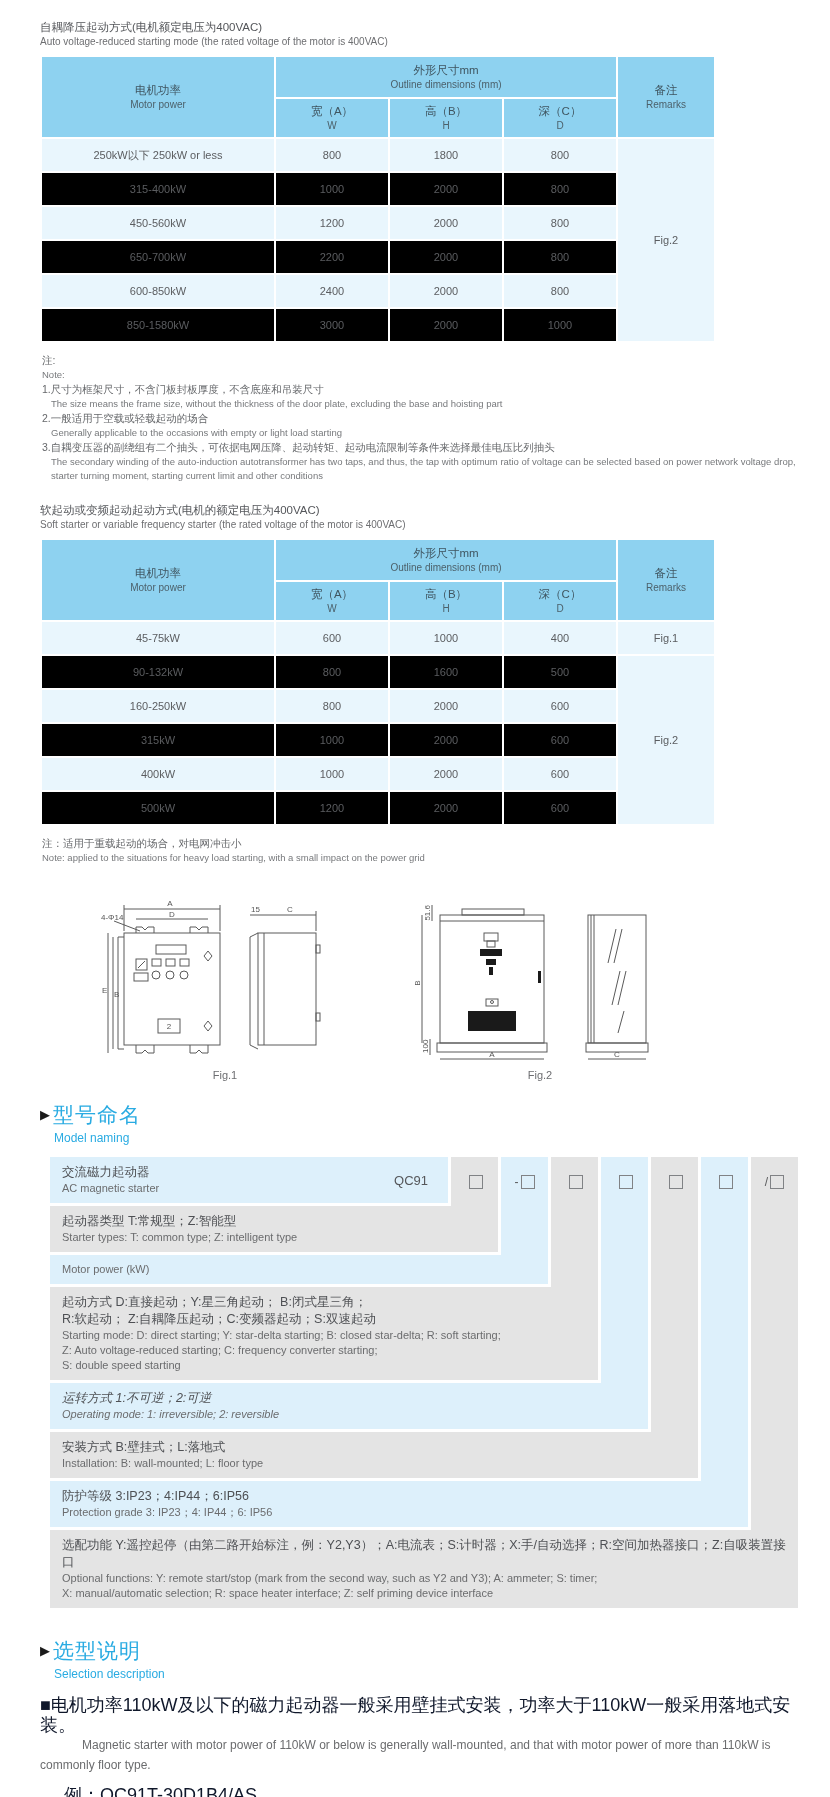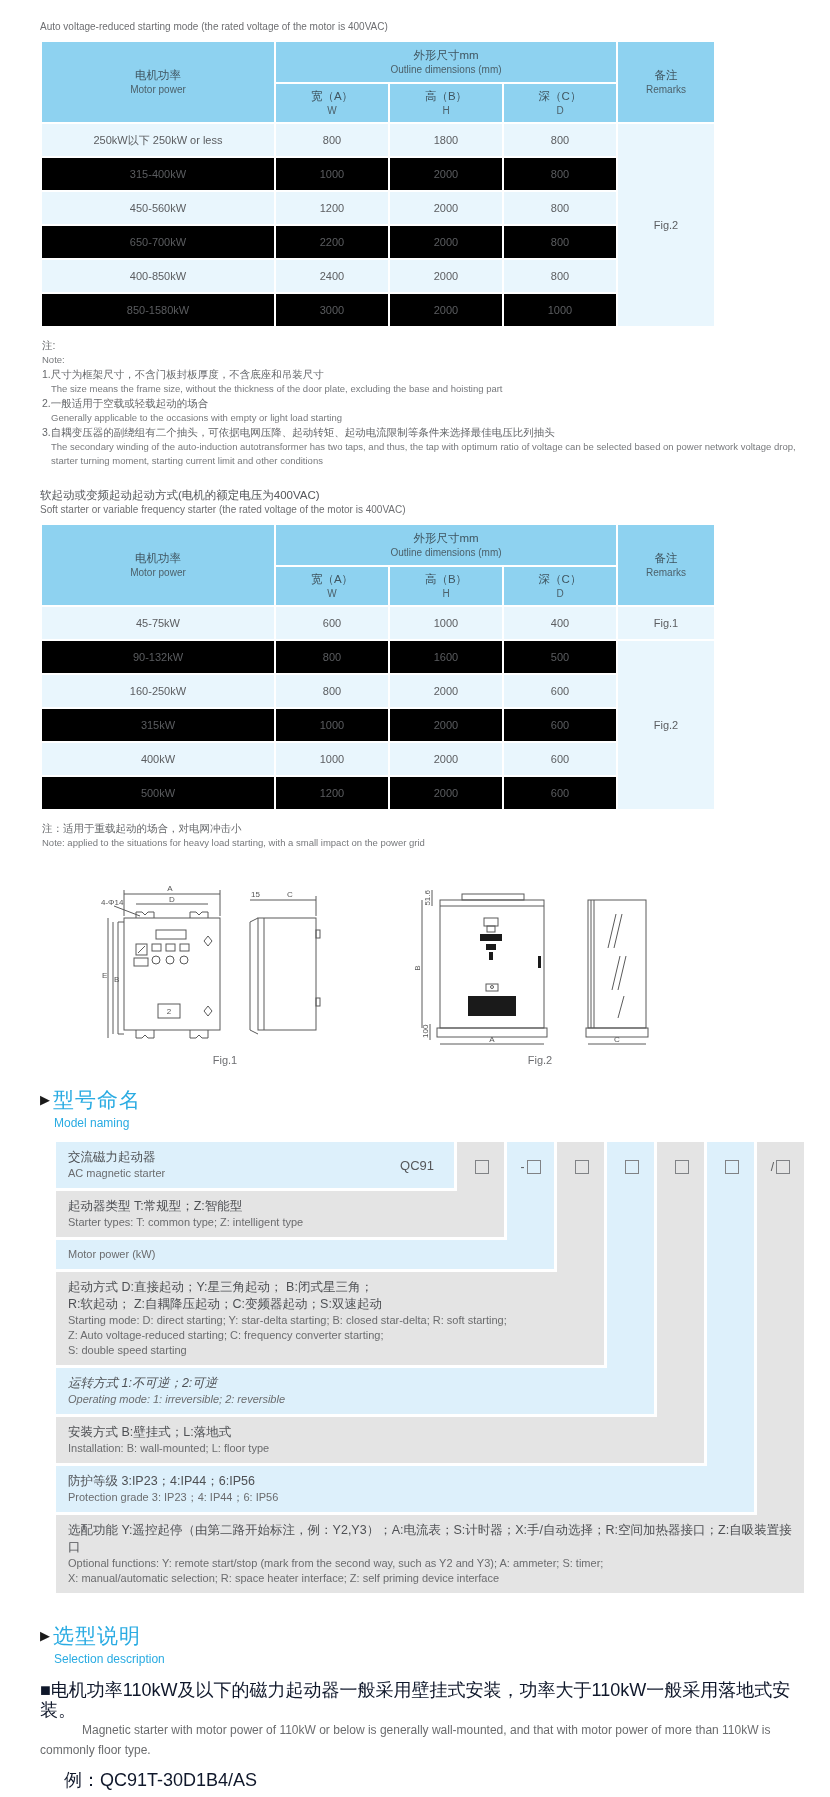--- a/index.html
+++ b/index.html
@@ -44,21 +44,21 @@
   .dimtxt{font-size:8px;fill:#555;font-family:"Liberation Sans",sans-serif;}
 
   
   .bluehead{margin-top:20px;}
   .bluehead .mark{color:#1a1a1a;font-size:13px;vertical-align:3px;margin-right:3px;}
   .bluehead .cn{font-size:21px;color:#29abe2;letter-spacing:1px;}
   .bluehead .en{font-size:12px;color:#29abe2;margin:2px 0 0 14px;}
 
   
   .stair{
-    margin-top:12px;margin-left:16px;
+    margin-top:12px;margin-left:10px;
     display:grid;grid-template-columns:398px repeat(7,50px);
     width:592px;
   }
   .stair .cellc{box-sizing:border-box;}
   .lblcell{border-bottom:3px solid #fff;padding:7px 10px 7px 12px;}
   .lbl-cn{font-size:12.5px;color:#4e5054;line-height:17px;white-space:pre-line;}
   .lbl-en{font-size:11px;color:#6b6c6e;line-height:15px;white-space:pre-line;}
   .bg-blue{background:#ddf0fb;} .bg-gray{background:#e4e4e4;}
   .boxcell{border-left:3px solid #fff;display:flex;align-items:center;justify-content:center;}
   .stripcell{border-left:3px solid #fff;}
@@ -73,20 +73,21 @@
   .sel-en{font-size:12px;color:#6b6c6e;line-height:20px;}
   .sel-en-indent{text-indent:42px;}
   .sel-pad{padding-left:24px;}
 </style>
 </head>
 <body>
 
 <div class="page">
 
   <div>
+    <div class="sec-title-cn">自耦降压起动方式(电机额定电压为400VAC)</div>
     <div class="sec-title-en">Auto voltage-reduced starting mode (the rated voltage of the motor is 400VAC)</div>
   </div>
 
   <table class="dim">
     <colgroup>
         <col class="col-power">
         <col class="col-dim">
         <col class="col-dim">
         <col class="col-dim">
         <col class="col-rem">
@@ -139,21 +140,21 @@
       <td class="cell">2000</td>
       <td class="cell">800</td>
     </tr>
     <tr class="r-dark">
       <td class="cell">650-700kW</td>
       <td class="cell">2200</td>
       <td class="cell">2000</td>
       <td class="cell">800</td>
     </tr>
     <tr class="r-light">
-      <td class="cell">400-850kW</td>
+      <td class="cell">600-850kW</td>
       <td class="cell">2400</td>
       <td class="cell">2000</td>
       <td class="cell">800</td>
     </tr>
     <tr class="r-dark">
       <td class="cell">850-1580kW</td>
       <td class="cell">3000</td>
       <td class="cell">2000</td>
       <td class="cell">1000</td>
     </tr>

